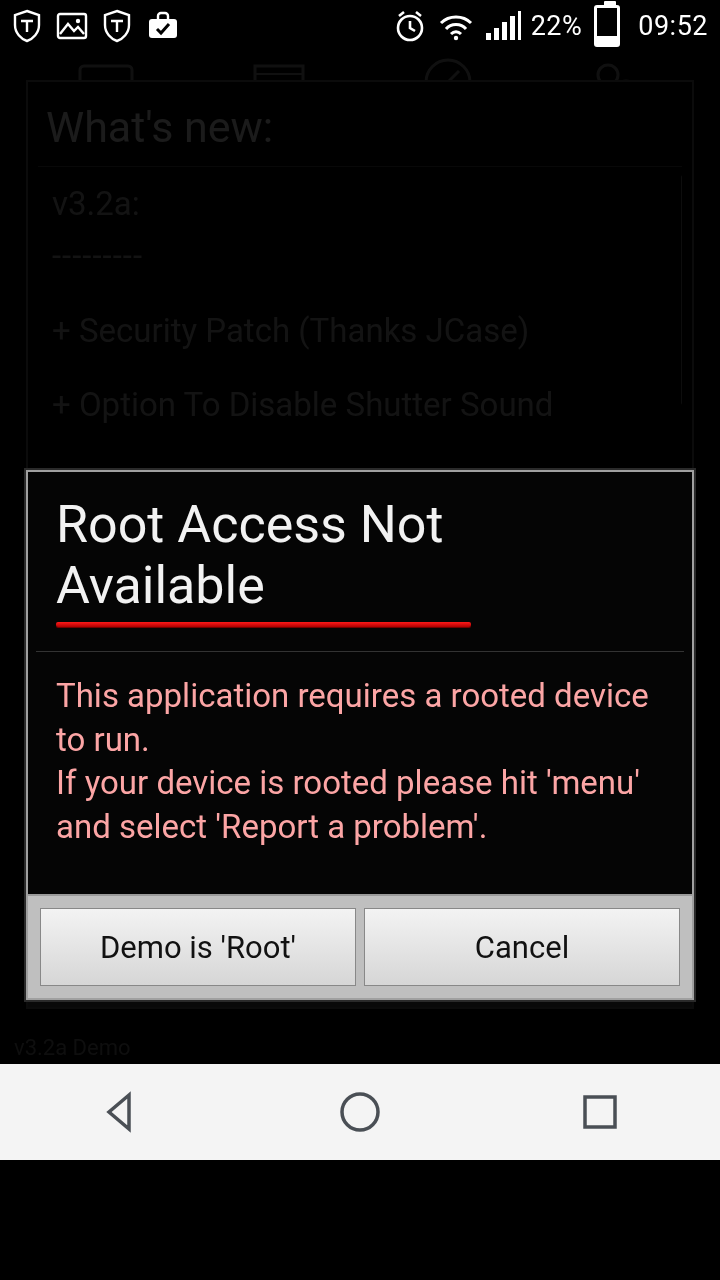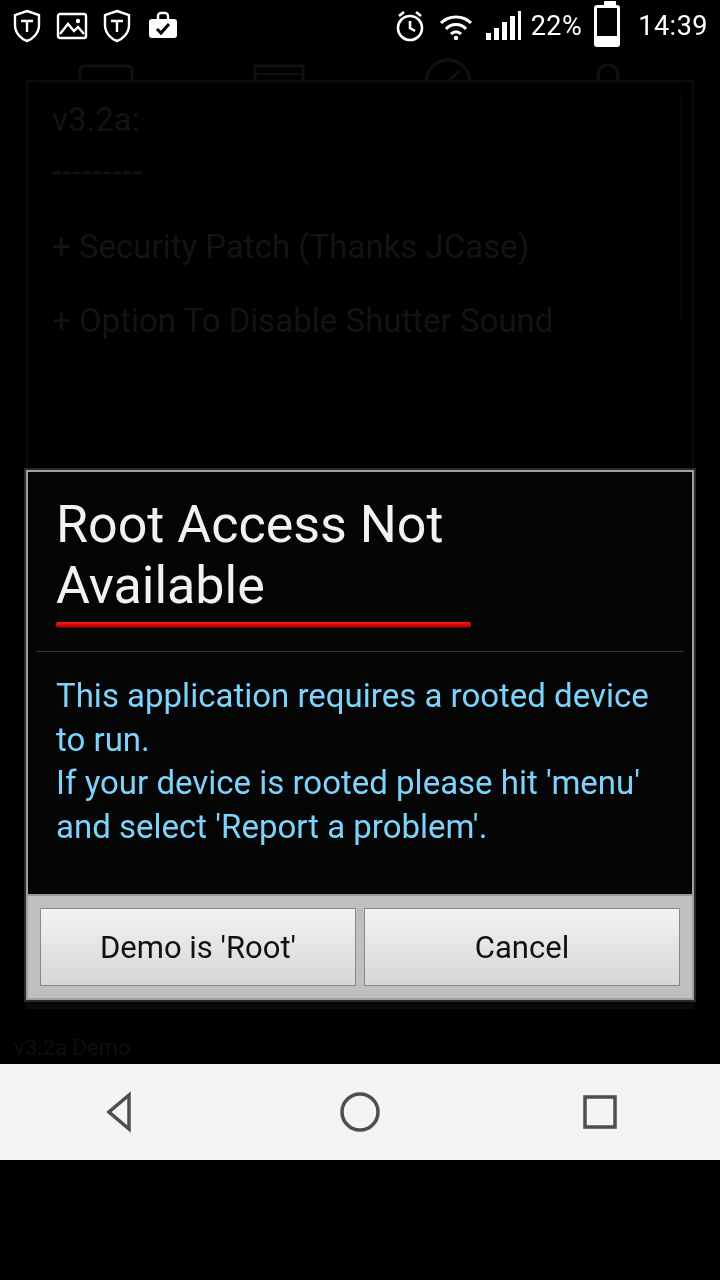--- a/index.html
+++ b/index.html
@@ -34,21 +34,21 @@
   .gbtn { flex:1; height:72px; background:linear-gradient(#e8e8e8,#c9c9c9); border:1px solid #888; color:#222; font-size:30px; display:flex; align-items:center; justify-content:center; }
 
   .version-label { position:absolute; left:14px; bottom:4px; color:#5a5a5a; font-size:22px; }
 
   
   .dlg2-wrap { position:absolute; top:418px; left:26px; right:26px; background:#050505; border:2px solid #a0a0a0; box-shadow:0 0 0 2px #2a2a2a; }
   .dlg2-title-row { padding:22px 28px 10px 28px; }
   .dlg2-title { color:#f2f2f2; font-size:52px; font-weight:400; }
   .red-underline { height:5px; background:linear-gradient(#ff1a1a,#b00000); margin-top:6px; width:415px; border-radius:2px; box-shadow:0 1px 0 #700000;}
   .dlg2-hr { height:1px; background:#333; margin:14px 8px 0 8px; }
-  .dlg2-body { padding:22px 28px 46px 28px; color:#7dd3fc; font-size:33px; line-height:1.32; }
+  .dlg2-body { padding:22px 28px 46px 28px; color:#fca5a5; font-size:33px; line-height:1.32; }
   .dlg2-buttons { display:flex; gap:8px; padding:12px; background:#bfbfbf; border-top:2px solid #9a9a9a;}
   .dlg2-buttons .gbtn { background:linear-gradient(#f3f3f3,#d6d6d6); font-size:31px; color:#111; height:78px;}
 
   
   .navbar { position:absolute; left:0; right:0; bottom:0; height:96px; background:#f4f4f4; display:flex; align-items:center; justify-content:space-around; }
   .nav-btn { width:120px; height:70px; display:flex; align-items:center; justify-content:center; }
   .nav-btn svg { stroke:#4a4f55; fill:none; stroke-width:3.5; }
 
   
   .scrim { position:absolute; top:0; left:0; right:0; bottom:0; background:rgba(0,0,0,0.55); }
@@ -110,21 +110,21 @@
             <rect x="25" y="5" width="5" height="24" fill="#fff"></rect>
             <rect x="33" y="0" width="3" height="29" fill="#fff"></rect>
           </svg>
       </span>
       <span class="sb-text">22%</span>
       <span class="battery">
         <span class="batt-shell">
             <span class="batt-fill"></span>
           </span>
       </span>
-      <span class="sb-text" style="margin-left:8px;">14:39</span>
+      <span class="sb-text" style="margin-left:8px;">09:52</span>
     </div>
   </div>
 
   <div class="dim-layer">
 
     <div class="app-faded">
       <div class="app-tabs">
         <svg width="60" height="44">
             <rect x="4" y="6" width="52" height="32" rx="4" fill="none" stroke="#999" stroke-width="3"></rect>
           </svg>
@@ -136,20 +136,21 @@
             <circle cx="27" cy="27" r="22" fill="none" stroke="#999" stroke-width="3"></circle>
             <line x1="27" y1="27" x2="38" y2="16" stroke="#999" stroke-width="3"></line>
           </svg>
         <svg width="56" height="50">
             <circle cx="20" cy="18" r="10" fill="none" stroke="#999" stroke-width="3"></circle>
             <circle cx="38" cy="34" r="10" fill="none" stroke="#999" stroke-width="3"></circle>
           </svg>
       </div>
 
       <div class="dlg1">
+        <div class="dlg1-title">What's new:</div>
         <div class="dlg1-body">
           <div class="scroll-ind"></div>
           <p>v3.2a:</p>
           <p class="dash" style="margin-top:-22px;">---------</p>
           <p style="margin-top:30px;">+ Security Patch (Thanks JCase)</p>
           <p>+ Option To Disable Shutter Sound</p>
           <div style="height:380px;"></div>
           <p style="margin-bottom:4px;">+ Touch Capture:</p>
           <p style="white-space:pre-line;">Screencast now can capture your touch input and overlay a customizable pointer/icon.
 Go to Settings to add a touch pointer to</p>

